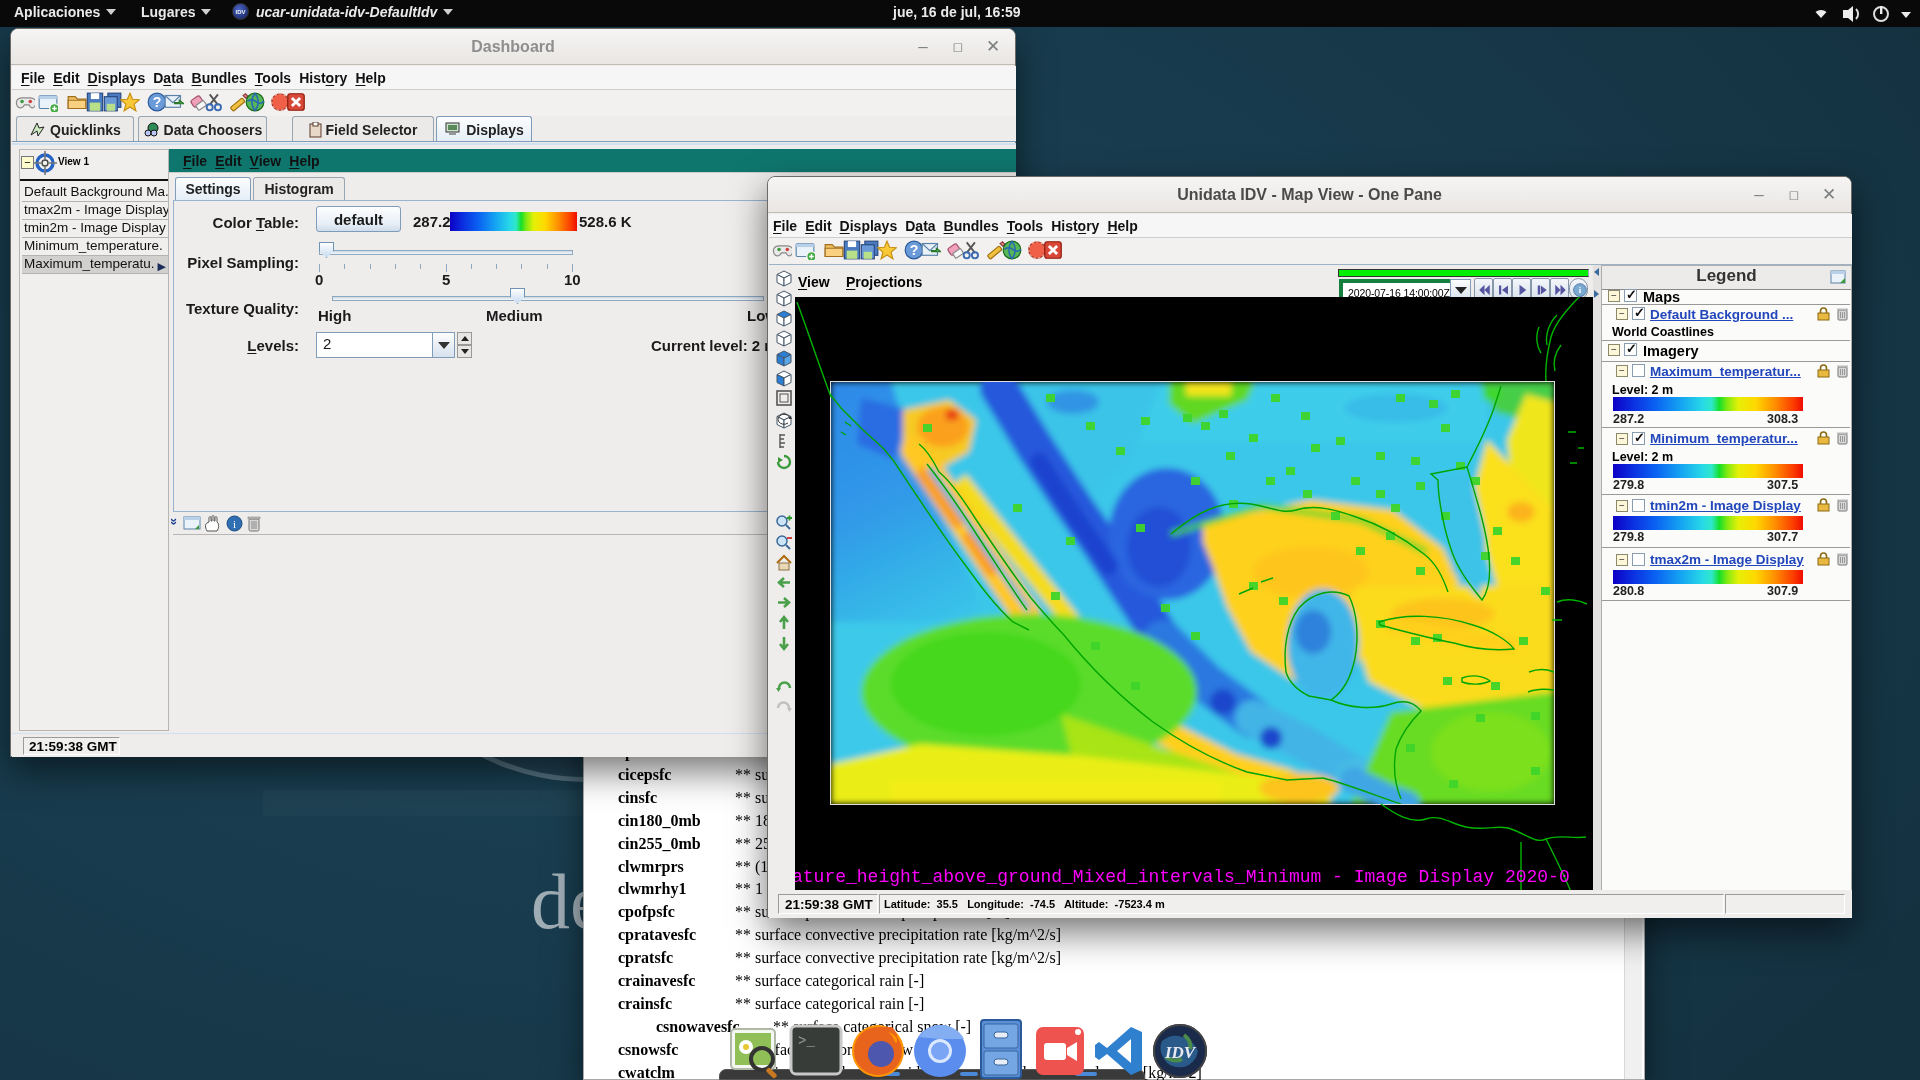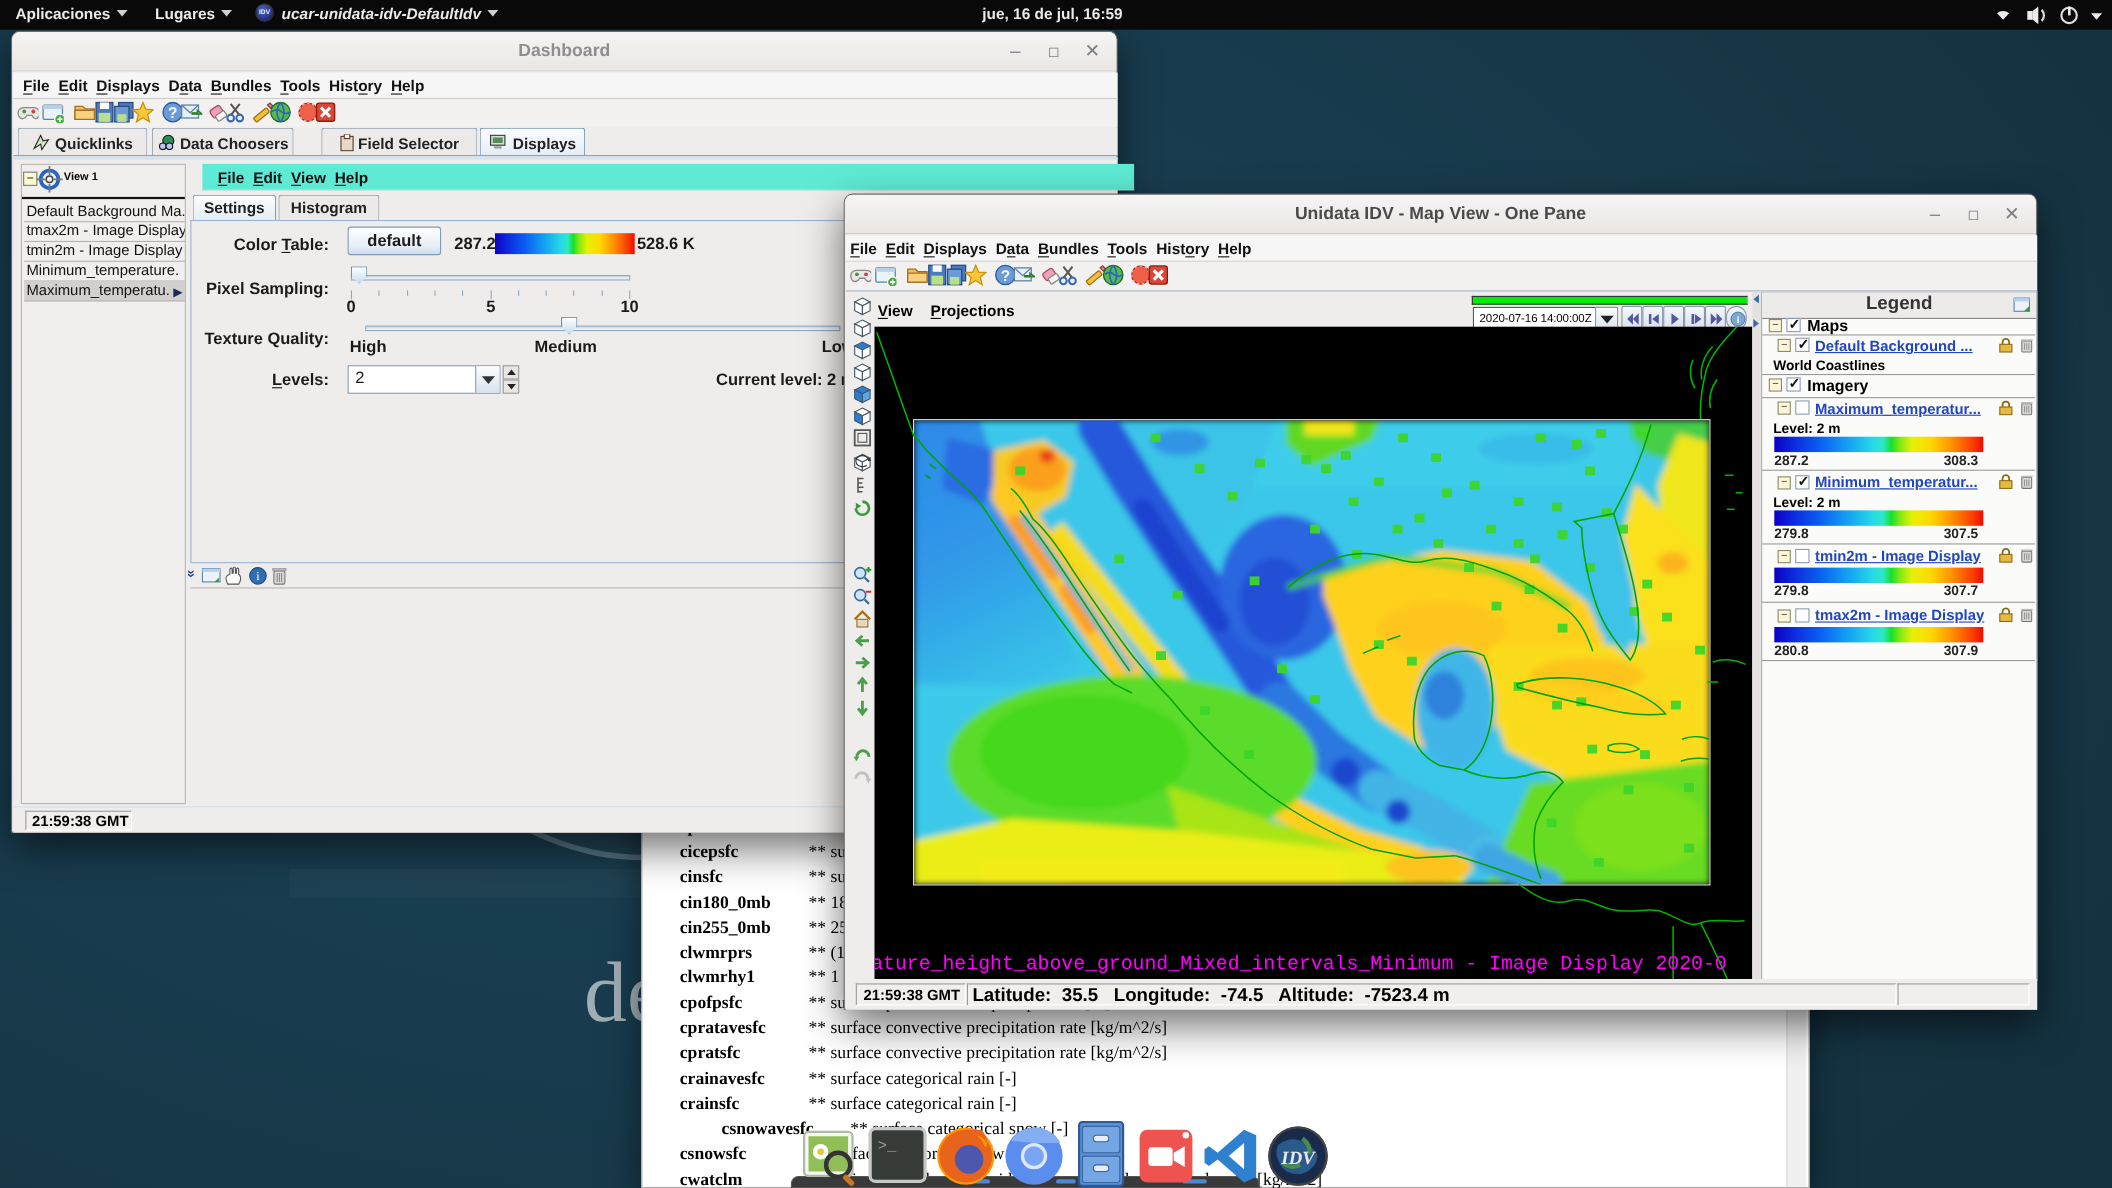--- a/index.html
+++ b/index.html
@@ -239,21 +239,21 @@
         <div class="abs" style="left:38px; top:6px; font-weight:bold; font-size:10px;">View 1</div>
         <div class="abs" style="left:0px; top:29px; width:148px; height:2px; background:#111;"></div>
         <div class="abs tree-it" style="top:34px;">Default Background Ma.</div>
         <div class="abs tree-it" style="top:52px;">tmax2m - Image Display</div>
         <div class="abs tree-it" style="top:70px;">tmin2m - Image Display</div>
         <div class="abs tree-it" style="top:88px;">Minimum_temperature.</div>
         <div class="abs tree-it" style="top:106px; background:#d2d0ce;">Maximum_temperatu. <span style="position:absolute; right:2px; top:2px; color:#1a2a5a; font-size:11px;">▶</span></div>
       </div>
 
       <div class="abs" style="left:157px; top:0px; width:847px; height:590px;">
-        <div class="menubar" style="left:15px; top:4px; width:847px; height:24px; line-height:24px; background:#5eead4;">
+        <div class="menubar" style="left:0; top:4px; width:847px; height:24px; line-height:24px; background:#0f766e;">
           <span style="margin-left:0; padding-left:14px;"><span class="mn">F</span>ile</span><span><span class="mn">E</span>dit</span><span><span class="mn">V</span>iew</span><span><span class="mn">H</span>elp</span>
         </div>
         <div class="tabrow" style="left:4px; top:32px; width:840px; height:23px;">
           <div class="tab sel" style="left:2px; width:76px; line-height:23px;">Settings</div>
           <div class="tab" style="left:80px; width:92px; line-height:23px;">Histogram</div>
         </div>
 
         <div class="abs" style="left:4px; top:55px; width:840px; height:312px; border:1px solid #99b4d1; background:#efedec; font-size:15px; font-weight:bold; color:#1a1a1a;">
           <div class="abs" style="left:0; top:13px; width:125px; text-align:right;">Color <span class="mn">T</span>able:</div>
           <div class="abs" style="left:142px; top:5px; width:85px; height:26px; border:1px solid #7f9db9; border-radius:3px; background:linear-gradient(#fefefe,#e7eef6 70%,#cfdceb); text-align:center; line-height:25px;">default</div>
@@ -412,21 +412,21 @@
         </svg>
       </div>
 
     <div class="abs" style="left:1px; top:87px; width:1083px; height:626px; background:#efedec; border-top:1px solid #9db4c8;">
 
       <div class="abs" style="left:24px; top:0px; width:800px; height:32px; font-size:14px; font-weight:bold;">
         <span style="position:absolute; left:5px; top:9px;"><span class="mn">V</span>iew</span>
         <span style="position:absolute; left:53px; top:9px;"><span class="mn">P</span>rojections</span>
       </div>
       <div class="abs" style="left:569px; top:4px; width:251px; height:8px; background:#00ef00; border:1px solid #333; border-right-color:#9ab;"></div>
-      <div class="abs" style="left:570px; top:14px; width:131px; height:22px; background:#fff; border:1px solid #15803d; font-size:10.5px; line-height:20px; text-align:left; padding-left:5px; letter-spacing:-0.1px;">2020-07-16 14:00:00Z</div>
+      <div class="abs" style="left:570px; top:14px; width:131px; height:22px; background:#fff; border:4px solid #15803d; font-size:10.5px; line-height:20px; text-align:left; padding-left:5px; letter-spacing:-0.1px;">2020-07-16 14:00:00Z</div>
       <div class="abs" style="left:681px; top:14px; width:21px; height:22px; background:linear-gradient(#fdfdfd,#d7e2ee); border:1px solid #7f9db9;">
           <div style="width:0;height:0;border-left:6px solid transparent;border-right:6px solid transparent;border-top:7px solid #222; margin:7px auto;"></div>
         </div>
       <div class="pb" style="left:705px; top:13px;">
           <svg width="15" height="16" viewBox="0 0 20 18">
             <path d="M10 2 L3 9 L10 16 Z M17 2 L10 9 L17 16 Z" fill="#5555a0"></path>
           </svg>
         </div>
       <div class="pb" style="left:724px; top:13px;">
           <svg width="15" height="16" viewBox="0 0 20 18">
@@ -822,21 +822,21 @@
           </svg>
         <div class="lgd-bar idv-grad" style="top:304px;"></div>
         <div class="lgd-num" style="left:11px; top:318px;">280.8</div>
         <div class="lgd-num" style="left:165px; top:318px;">307.9</div>
         <div class="abs" style="left:0px; top:334px; width:248px; border-top:1px solid #999;"></div>
       </div>
     </div>
 
     <div class="abs" style="left:1px; top:713px; width:1083px; height:28px; background:#efedec;">
       <div class="abs sunken" style="left:9px; top:4px; width:100px; height:20px; font-size:13.5px; font-weight:bold; line-height:19px; padding-left:6px;">21:59:38 GMT</div>
-      <div class="abs sunken" style="left:110px; top:4px; width:845px; height:20px; font-size:17px; font-weight:bold; line-height:19px; padding-left:4px;">Latitude:&nbsp; 35.5&nbsp;&nbsp; Longitude:&nbsp; -74.5&nbsp;&nbsp; Altitude:&nbsp; -7523.4 m</div>
+      <div class="abs sunken" style="left:110px; top:4px; width:845px; height:20px; font-size:11px; font-weight:bold; line-height:19px; padding-left:4px;">Latitude:&nbsp; 35.5&nbsp;&nbsp; Longitude:&nbsp; -74.5&nbsp;&nbsp; Altitude:&nbsp; -7523.4 m</div>
       <div class="abs sunken" style="left:956px; top:4px; width:120px; height:20px;"></div>
     </div>
   </div>
 
   <div id="taskstrip" style="position:absolute; left:719px; top:1069px; width:426px; height:11px; background:#3a3a3a; border:1px solid #555; border-radius:7px 7px 0 0;">
     <span style="position:absolute;left:150px;top:2px;width:30px;height:4px;background:#4a88d8;border-radius:2px;"></span>
     <span style="position:absolute;left:240px;top:2px;width:18px;height:4px;background:#4a88d8;border-radius:2px;"></span>
     <span style="position:absolute;left:355px;top:2px;width:22px;height:4px;background:#4a88d8;border-radius:2px;"></span>
   </div>
   <div id="dock" style="position:absolute; left:720px; top:1014px; width:480px; height:66px;">

